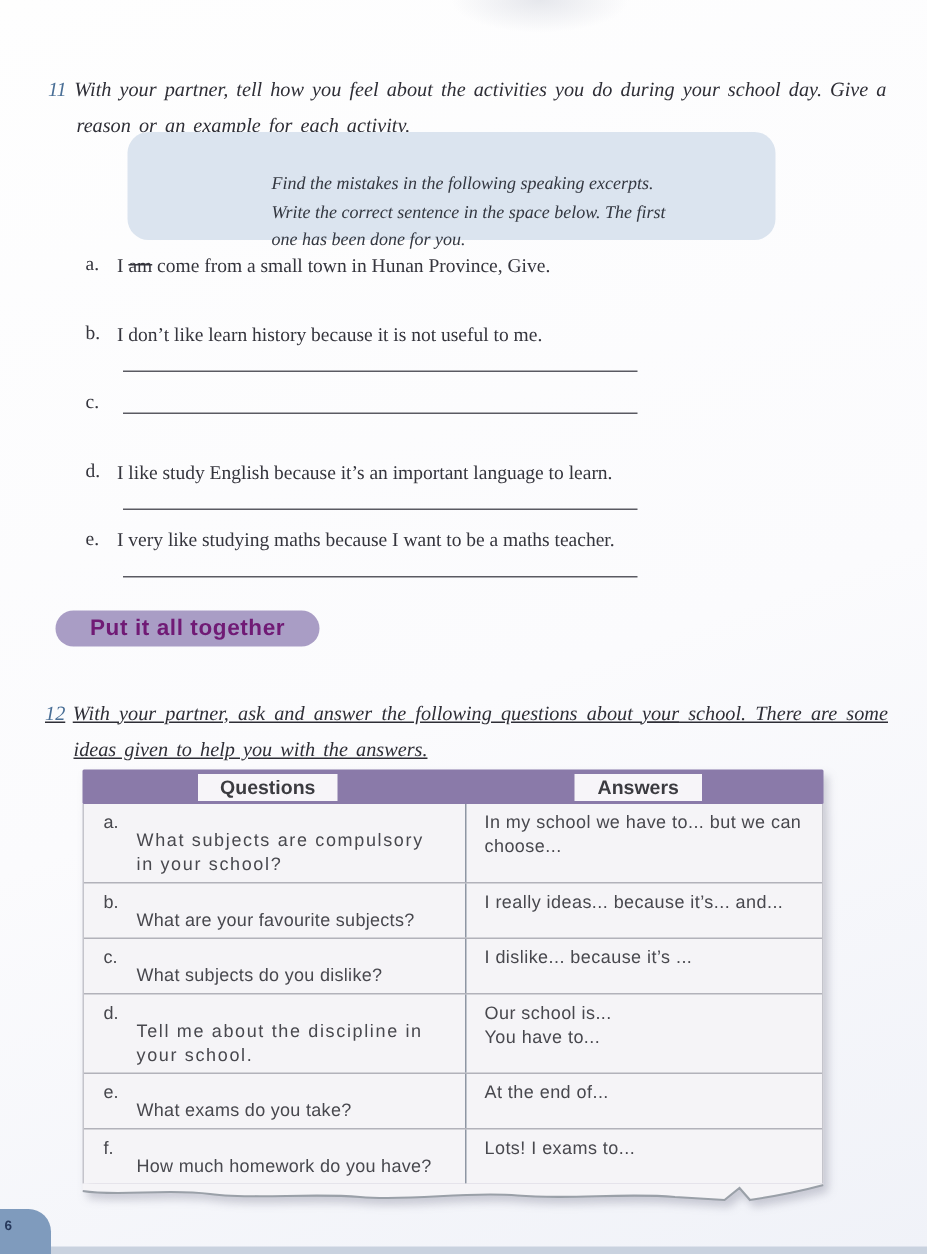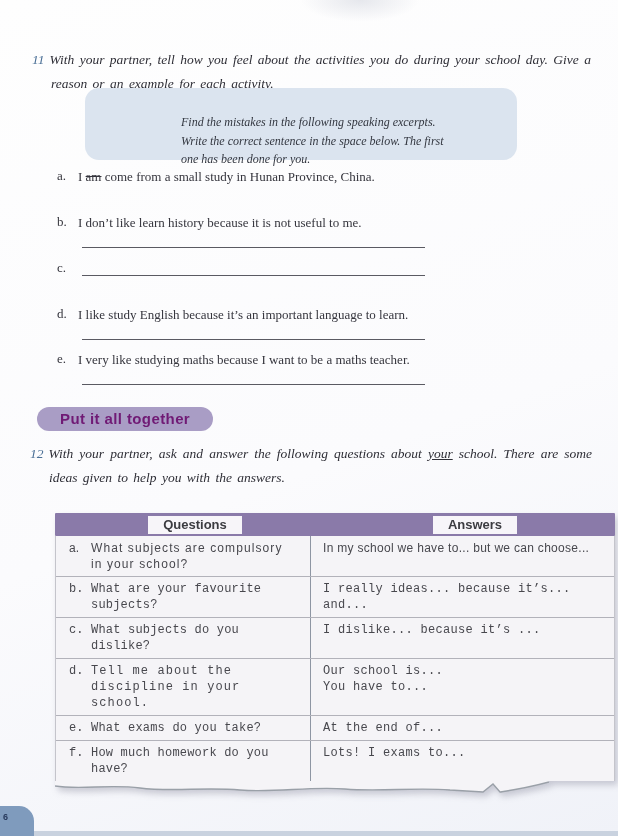--- a/index.html
+++ b/index.html
@@ -9,21 +9,21 @@
     font-family:"Liberation Serif",serif;color:#3b3b42;
   }
   
   .exercise{
     position:absolute;font-style:italic;font-size:13.5px;line-height:1.8;
     text-align:justify;word-spacing:2px;color:#2e2e36;
     padding-left:19px;text-indent:-19px;
   }
   .ex-num{color:var(--exercise_number,#4a6f96);margin-right:5px;font-style:italic;}
   .ex11{top:34px;left:32px;width:540px;}
-  .ex12{top:428px;left:30px;width:543px;}
+  .ex12{top:450px;left:30px;width:543px;text-decoration:underline;}
   .uline{text-decoration:underline;}
   
   .err-box{
     position:absolute;top:88px;left:85px;width:432px;height:72px;box-sizing:border-box;
     background:var(--error_box_bg,#dbe4ef);border-radius:14px;
     padding:25px 60px 8px 96px;
   }
   .err-box p{margin:0;font-style:italic;font-size:12px;line-height:1.55;color:#333740;}
   .err-badge{
     position:absolute;top:84px;left:85px;
@@ -46,45 +46,45 @@
   .it-a{top:168px;} .it-b{top:214px;} .it-c{top:260px;} .it-d{top:306px;} .it-e{top:351px;}
   
   .purple-badge{
     position:absolute;top:407px;left:37px;
     background:var(--purple_badge_bg,#a99dc5);color:#701a75;
     font-family:"Liberation Sans",sans-serif;font-weight:bold;font-size:15px;
     letter-spacing:.4px;padding:3px 23px 4px 23px;border-radius:12px;
   }
   
   .qa-wrap{
-    position:absolute;top:513px;left:55px;width:560px;
+    position:absolute;top:513px;left:55px;width:494px;
     filter:drop-shadow(3px 4px 3px rgba(70,70,100,.25));
     font-family:"Liberation Sans",sans-serif;
   }
   .qa-header{
     display:flex;height:23px;background:var(--table_header_bg,#8a7aa9);
     align-items:center;border-radius:1px;
   }
   .qa-header-half{flex:1;display:flex;justify-content:center;}
   .qa-chip{
     background:#f7f5f9;color:#3b3b40;font-weight:bold;font-size:13px;
     padding:0px 15px 1px 15px;line-height:17px;
   }
   .qa-body{
     background:var(--table_body_bg,#f5f4f7);
     border-left:1px solid #c4c4cb;border-right:1px solid #c4c4cb;
   }
   .qa-row{display:flex;}
-  .qa-row + .qa-row{border-top:1px solid #b2b2ba;font-family:Liberation Mono, monospace;}
+  .qa-row + .qa-row{border-top:1px solid #b2b2ba;}
   .qa-q{
     width:250px;flex:none;border-right:1px solid #8e96a3;
     padding:4px 4px 4px 0;font-size:12px;color:var(--table_text,#48484e);
   }
   .qa-letter{display:inline-block;width:22px;margin-left:13px;vertical-align:top;line-height:16px;}
-  .qa-qtext{display:inline-block;width:202px;line-height:16px;letter-spacing:.2px;vertical-align:top;}
+  .qa-qtext{display:inline-block;width:202px;line-height:16px;letter-spacing:.2px;vertical-align:top;margin-top:12px;}
   .qa-qtext.wide{letter-spacing:1.1px;}
   .qa-a{
     flex:1;padding:4px 6px 4px 12px;font-size:12px;line-height:16px;
     color:var(--table_text,#48484e);letter-spacing:.3px;white-space:pre-line;
   }
   .torn-edge{display:block;}
   
   .bottom-strip{
     position:absolute;left:0;bottom:0;width:618px;height:5px;
     background:var(--bottom_strip,#c9d2df);
@@ -111,21 +111,21 @@
 
   <p class="exercise ex11"><span class="ex-num">11</span><span>With your partner, tell how you feel about the activities you do during your school day. Give a reason or an example for each activity.</span></p>
 
   <div class="err-box">
     <p>Find the mistakes in the following speaking excerpts. Write the correct sentence in the space below. The first one has been done for you.</p>
   </div>
 
   <div class="item it-a">
     <span class="letter">a.</span>
     <div class="item-body">
-      <div class="sentence"><span>I </span><span class="struck">am</span><span> come from a small study in Hunan Province, China.</span></div>
+      <div class="sentence"><span>I </span><span class="struck">am</span><span> come from a small town in Hunan Province, Give.</span></div>
     </div>
   </div>
 
   <div class="item it-b">
     <span class="letter">b.</span>
     <div class="item-body">
       <div class="sentence">I don’t like learn history because it is not useful to me.</div>
       <div class="blank-line"></div>
     </div>
   </div>

